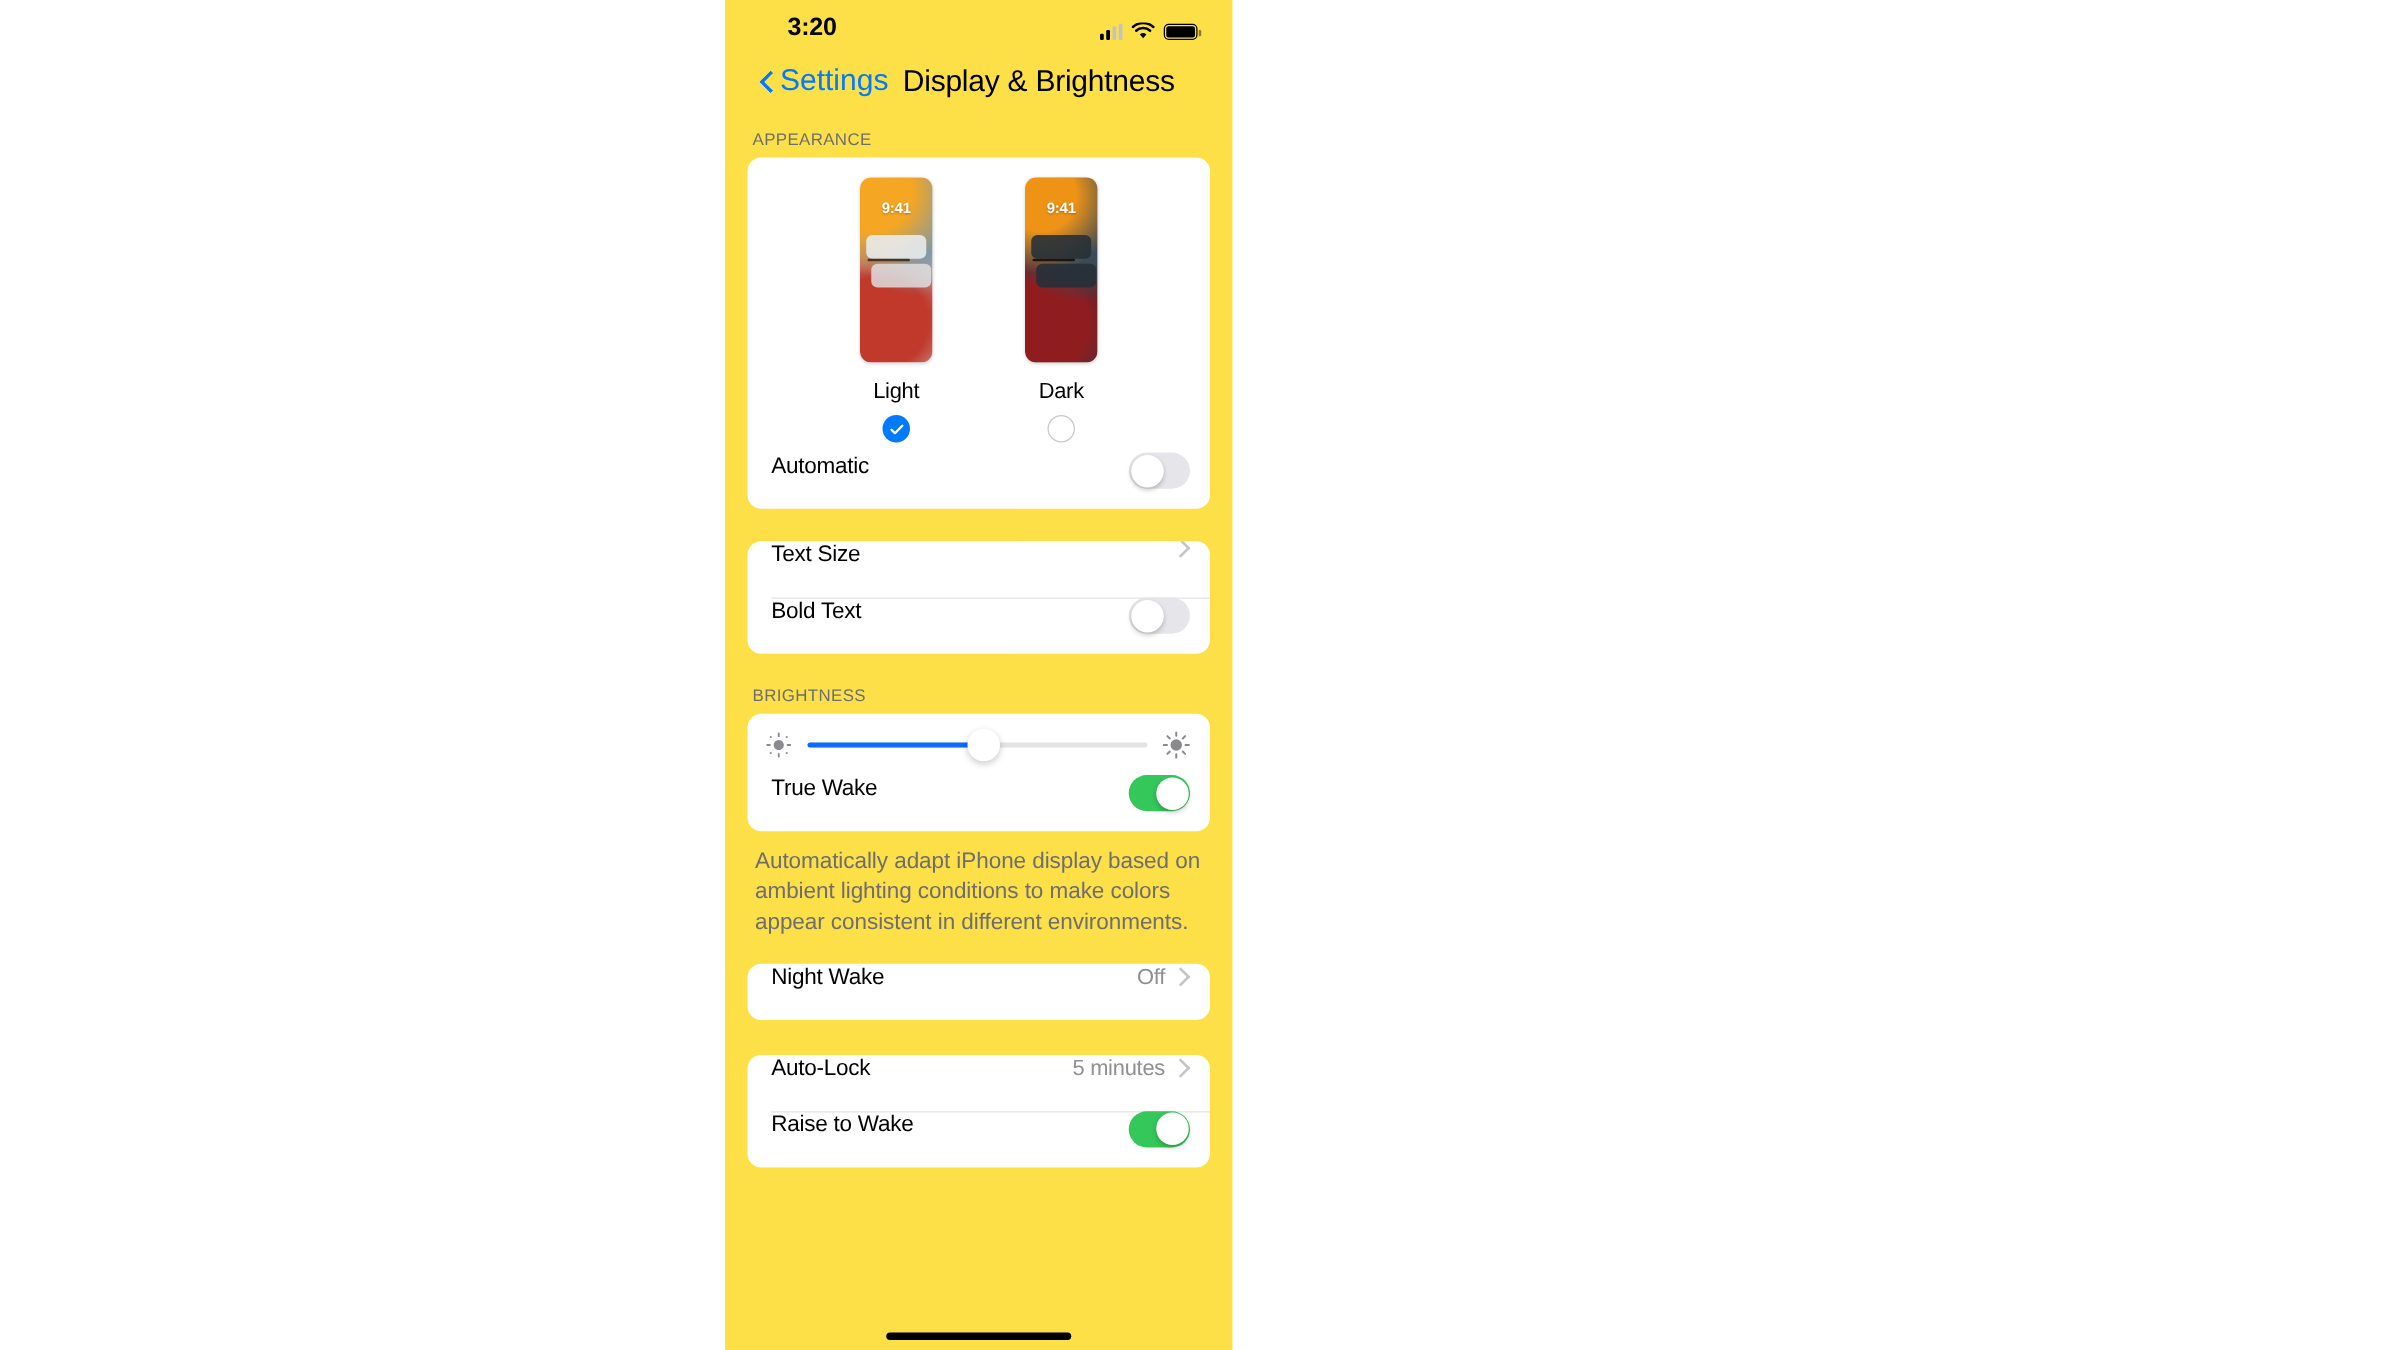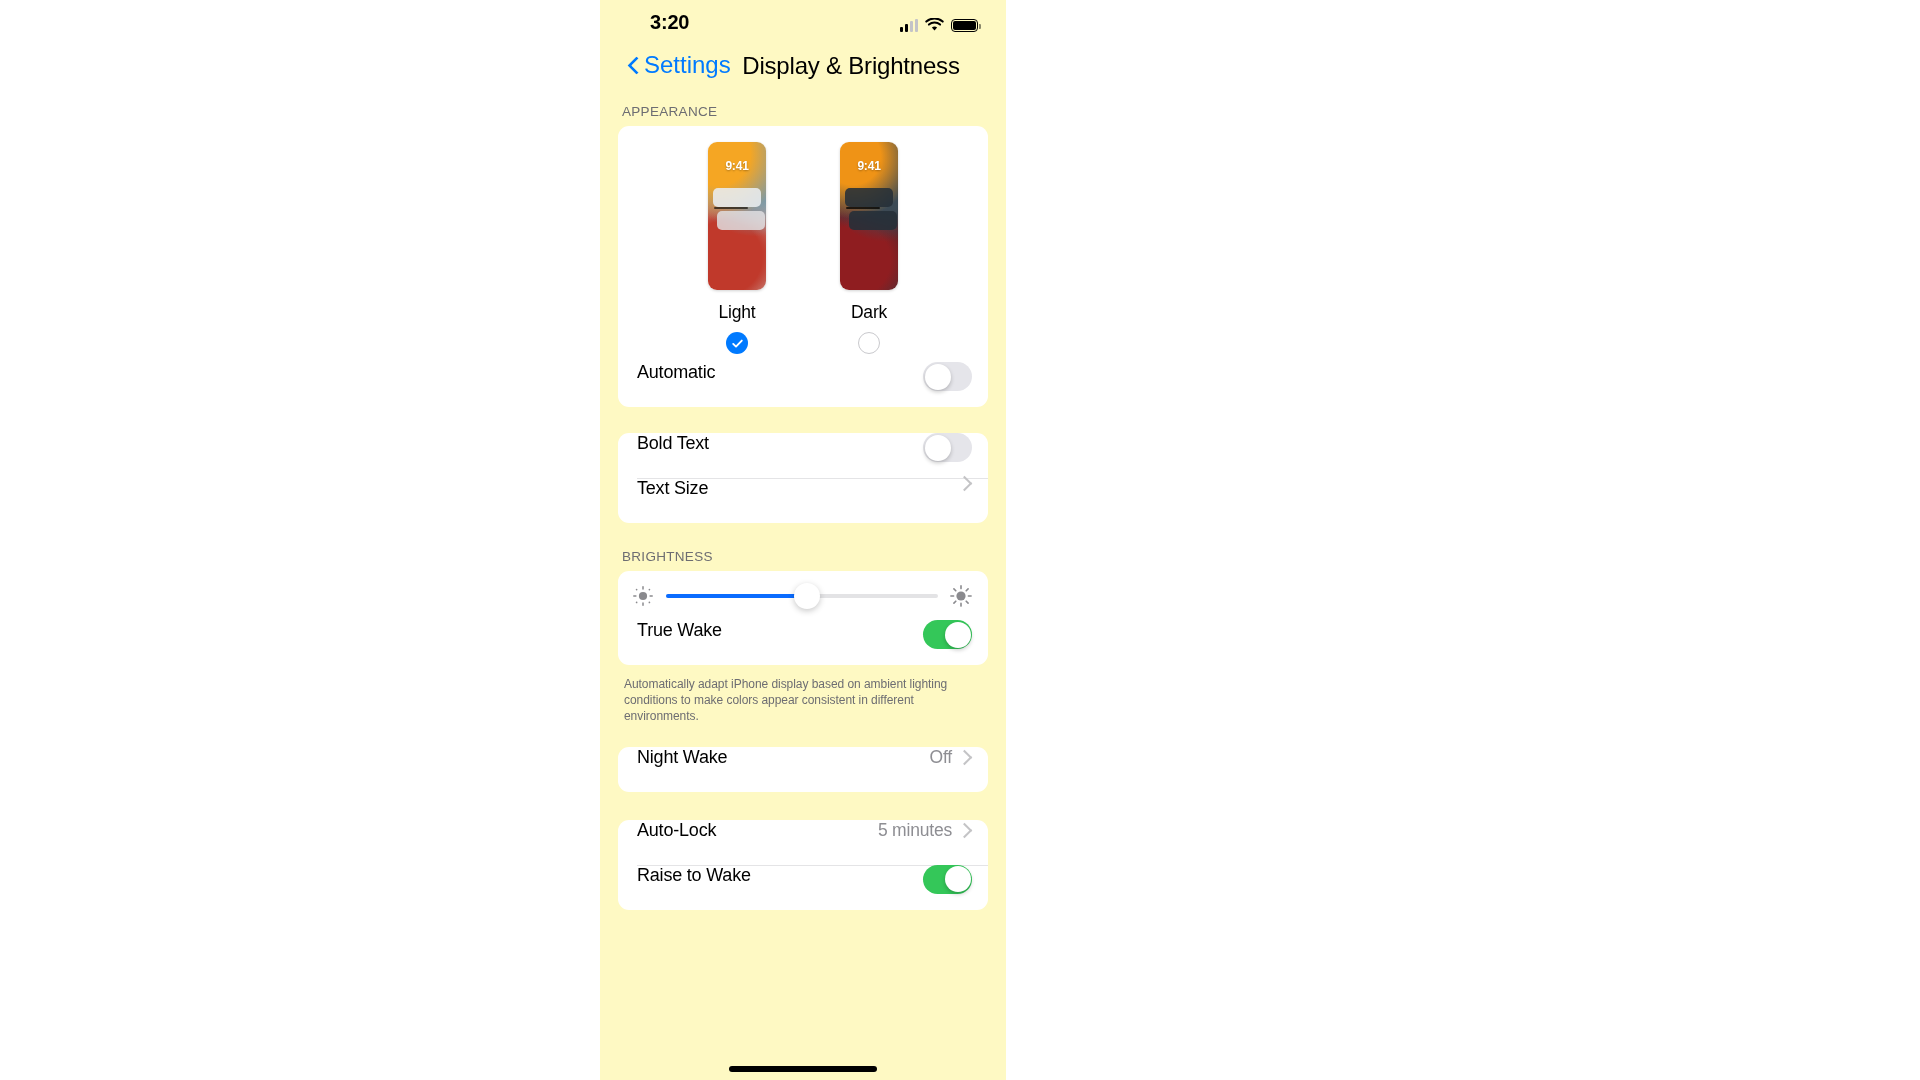--- a/index.html
+++ b/index.html
@@ -12,23 +12,22 @@
   #stage {
     position: relative;
     width: 1920px; height: 1080px;
     background: #ffffff;
   }
   
   #phone {
     position: absolute;
     left: 580px; top: 0;
     width: 406px; height: 1080px;
-    background: #fef9c3;
+    background: #fde047;
     overflow: hidden;
-    margin-left: 20px;
   }
   
   .statusbar {
     position: relative;
     height: 46px;
     width: 100%;
   }
   .sb-time {
     position: absolute;
     left: 50px; top: 11px;
@@ -259,21 +258,21 @@
     top: 50%;
     width: 26px; height: 26px;
     margin-left: -13px;
     margin-top: -13px;
     border-radius: 50%;
     background: #fff;
     box-shadow: 0 2px 6px rgba(0,0,0,.22);
     cursor: pointer;
   }
   .footnote {
-    font-size: 12px;
+    font-size: 18px;
     line-height: 1.35;
     color: #6d6d72;
     padding: 11px 6px 0 6px;
     letter-spacing: -0.05px;
   }
   .home-indicator {
     position: absolute;
     bottom: 8px; left: 50%;
     transform: translateX(-50%);
     width: 148px; height: 6px;
@@ -356,29 +355,29 @@
           <span class="row-label">Automatic</span>
           <span class="toggle">
               <span class="knob"></span>
             </span>
         </div>
       </div>
 
       <div style="height:26px"></div>
       <div class="card">
         <div class="row">
+          <span class="row-label">Text Size</span>
+          <span class="row-right">
+              <span class="chev-right"></span>
+            </span>
+        </div>
+        <div class="row">
           <span class="row-label">Bold Text</span>
           <span class="toggle">
               <span class="knob"></span>
-            </span>
-        </div>
-        <div class="row">
-          <span class="row-label">Text Size</span>
-          <span class="row-right">
-              <span class="chev-right"></span>
             </span>
         </div>
       </div>
 
       <div class="sect-header" style="padding-top:26px">BRIGHTNESS</div>
       <div class="card">
         <div class="slider-row">
           <span class="sun">
             <svg width="22" height="22" viewBox="0 0 22 22">
               <circle cx="11" cy="11" r="4.1" fill="#8a8a8e"></circle>

